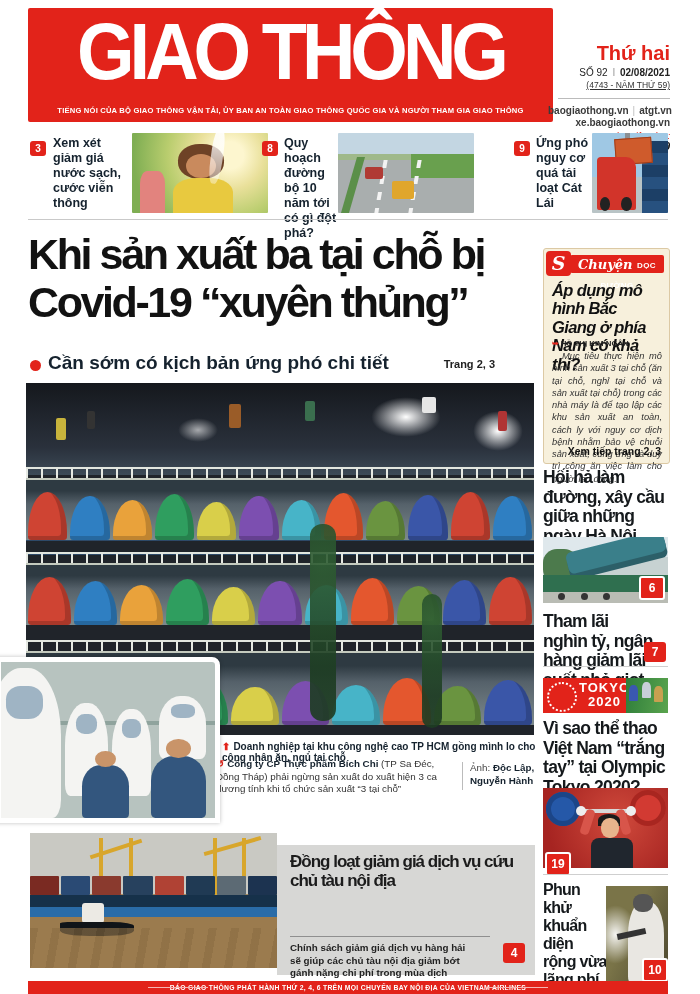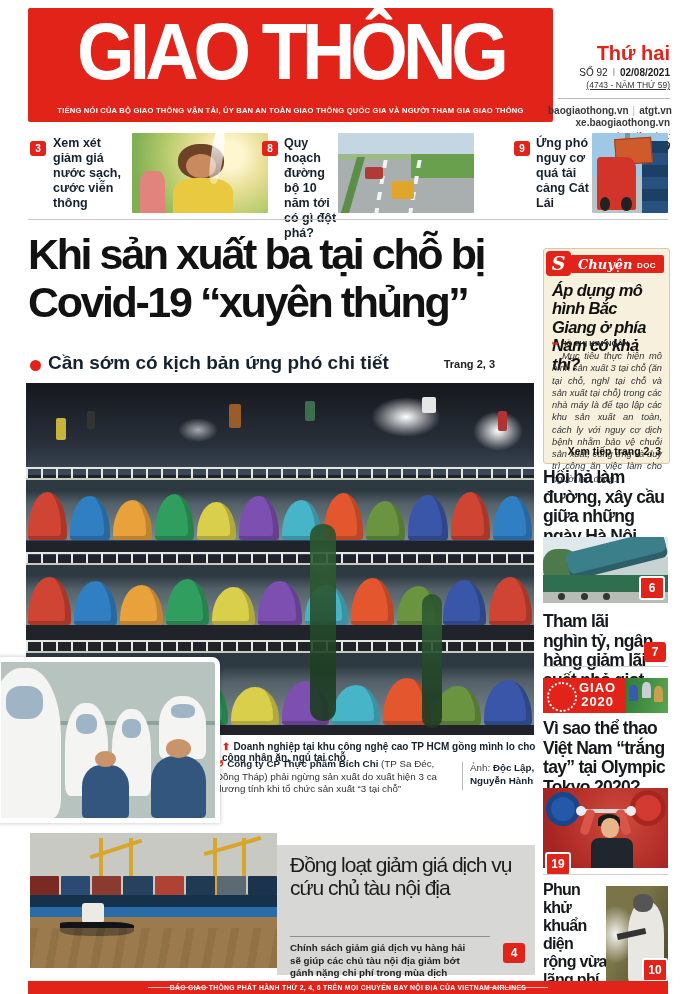--- a/index.html
+++ b/index.html
@@ -110,21 +110,21 @@
   .crane-arm{position:absolute;height:4px;background:#d8a62c;}
   .ship-boxes{position:absolute;left:0;right:0;top:32%;height:14%;display:flex;gap:2px;}
   .ship-boxes i{flex:1;border-radius:1px;}
   .ship-hull{position:absolute;left:0;right:0;top:46%;height:16%;background:linear-gradient(#16314a 0 55%,#2a6ca8 55% 100%);}
   .tug{position:absolute;left:12%;top:52%;width:30%;height:24%;}
   .tug .hull{position:absolute;left:0;right:0;bottom:0;height:42%;background:#101418;border-radius:10% 30% 40% 40%;}
   .tug .cab{position:absolute;left:30%;top:0;width:30%;height:62%;background:#eceae4;border-radius:3px;}
   .water-st{position:absolute;left:0;right:0;bottom:0;height:30%;background:repeating-linear-gradient(100deg,#8a6c42 0 8px,#9b7b4e 8px 22px);opacity:.6;}
 
   .bottom-art{left:277px;top:845px;width:258px;height:130px;background:#d7d7d5;}
-  .bottom-title{position:absolute;left:13px;top:8px;width:232px;font-size:21px;font-weight:normal;
+  .bottom-title{position:absolute;left:13px;top:8px;width:232px;font-size:17px;font-weight:bold;
                 letter-spacing:-1px;line-height:1.1;color:#1c1c1c;}
   .bottom-rule{position:absolute;left:13px;top:91px;width:200px;border-top:1.5px solid #8f8f8f;}
   .standfirst{position:absolute;left:13px;top:97px;width:186px;font-size:9.8px;font-weight:bold;color:#222;line-height:1.3;}
   .bottom-badge{position:absolute;right:10px;top:98px;}
 
   
   .side{left:543px;width:125px;}
   .roadside-box{top:248px;height:214px;background:#f7f0dc;border:1px solid #dcc9a4;border-radius:3px;}
   .rs-head-band{position:absolute;left:26px;top:6px;right:5px;height:18px;background:#e2231a;border-radius:2px;
                 color:#fff;text-align:center;line-height:18px;}
@@ -226,21 +226,21 @@
       <span class="median"></span>
     <span class="lane"></span>
       <span class="lane lane2"></span>
     <span class="truck-r"></span>
       <span class="truck-y"></span>
   </div>
 
   <div class="abs" style="left:514px;top:138px;">
     <span class="badge sm">9</span>
   </div>
-  <div class="abs strip-title" style="left:536px;top:136px;width:54px;">Ứng phó nguy cơ quá tải cảng Cát Lái</div>
+  <div class="abs strip-title" style="left:536px;top:136px;width:54px;">Ứng phó nguy cơ quá tải loạt Cát Lái</div>
   <div class="abs strip-photo ph photo-crane" style="left:592px;top:133px;width:76px;height:80px;">
     <span class="stack"></span>
       <span class="mast"></span>
     <span class="box"></span>
       <span class="rig"></span>
     <span class="wheel" style="left:10%;"></span>
       <span class="wheel" style="left:38%;"></span>
   </div>
 
   <div class="abs rule"></div>
@@ -401,21 +401,21 @@
     <span class="pbadge" style="right:3px;bottom:3px;"><span class="badge lg">6</span></span>
   </div>
 
   <div class="abs side side-title t-bank" style="width:112px;">Tham lãi nghìn tỷ, ngân hàng giảm lãi suất nhỏ giọt</div>
   <span class="abs badge lg" style="left:644px;top:642px;">7</span>
   <div class="abs side side-rule sr1"></div>
 
   <div class="abs side tokyo">
     <span class="tk-ring"></span>
     <div class="tk-text">
-      <div>GIAO</div>
+      <div>TOKYO</div>
       <div style="text-align:center">2020</div>
     </div>
     <span class="tk-photo">
       <i style="left:6%;top:20%;"></i>
         <i style="left:38%;top:12%;background:#c8cfd8;"></i>
         <i style="left:66%;top:24%;background:#c8a050;"></i>
     </span>
   </div>
 
   <div class="abs side side-title t-oly">Vì sao thể thao Việt Nam “trắng tay” tại Olympic Tokyo 2020?</div>

